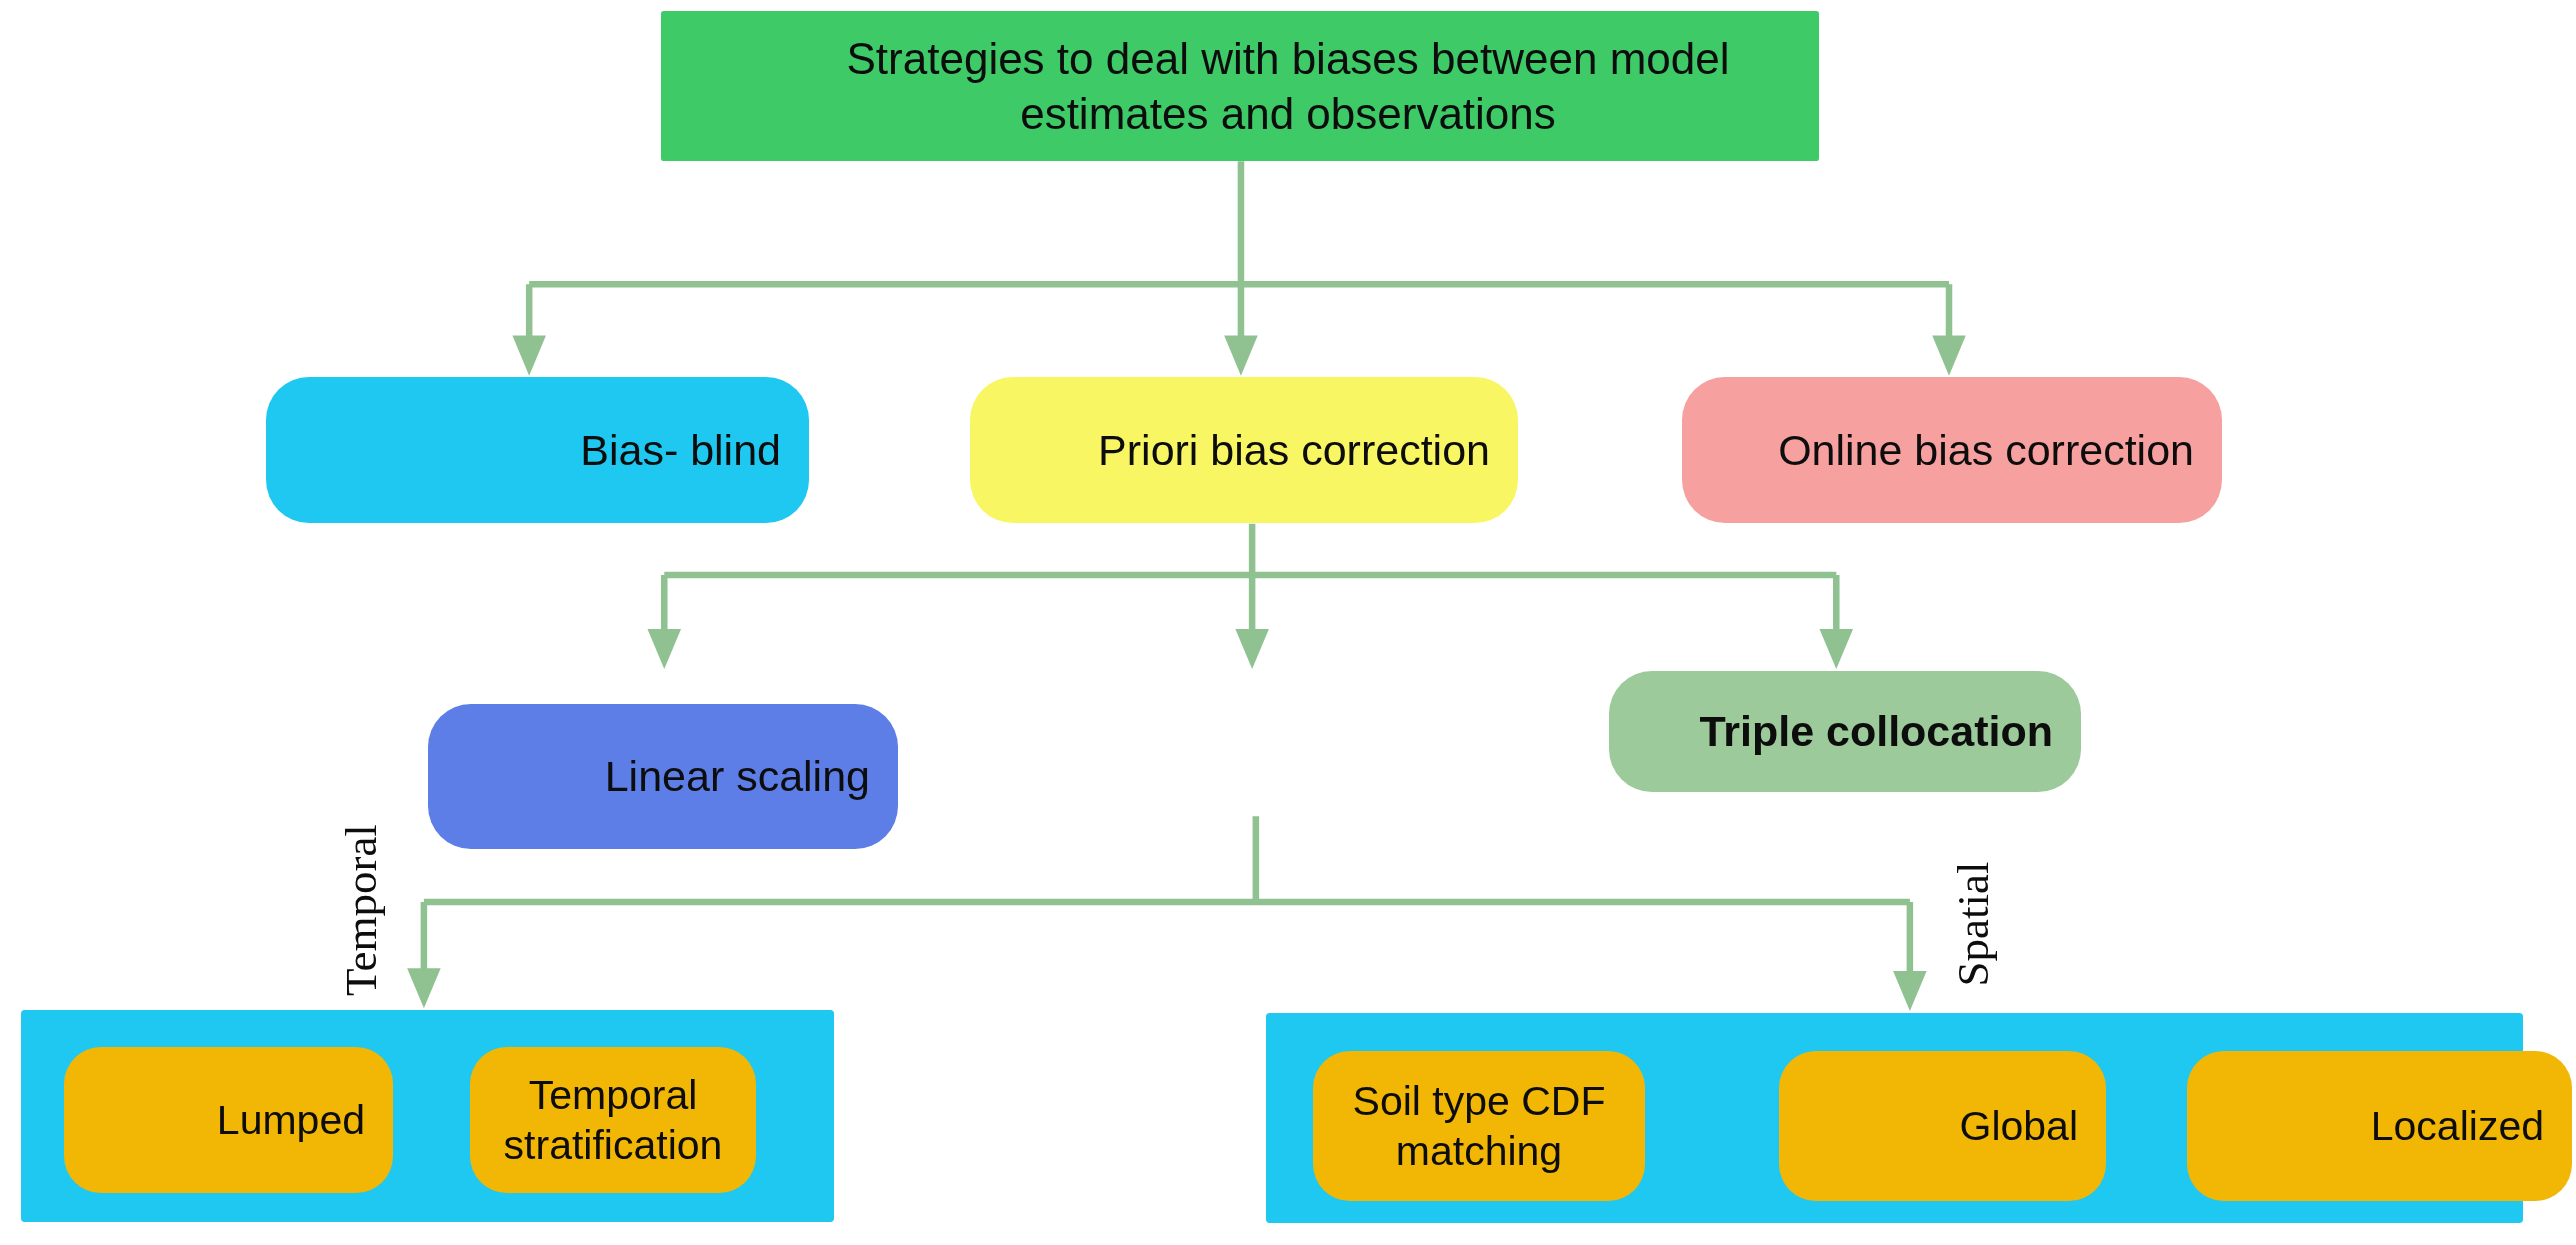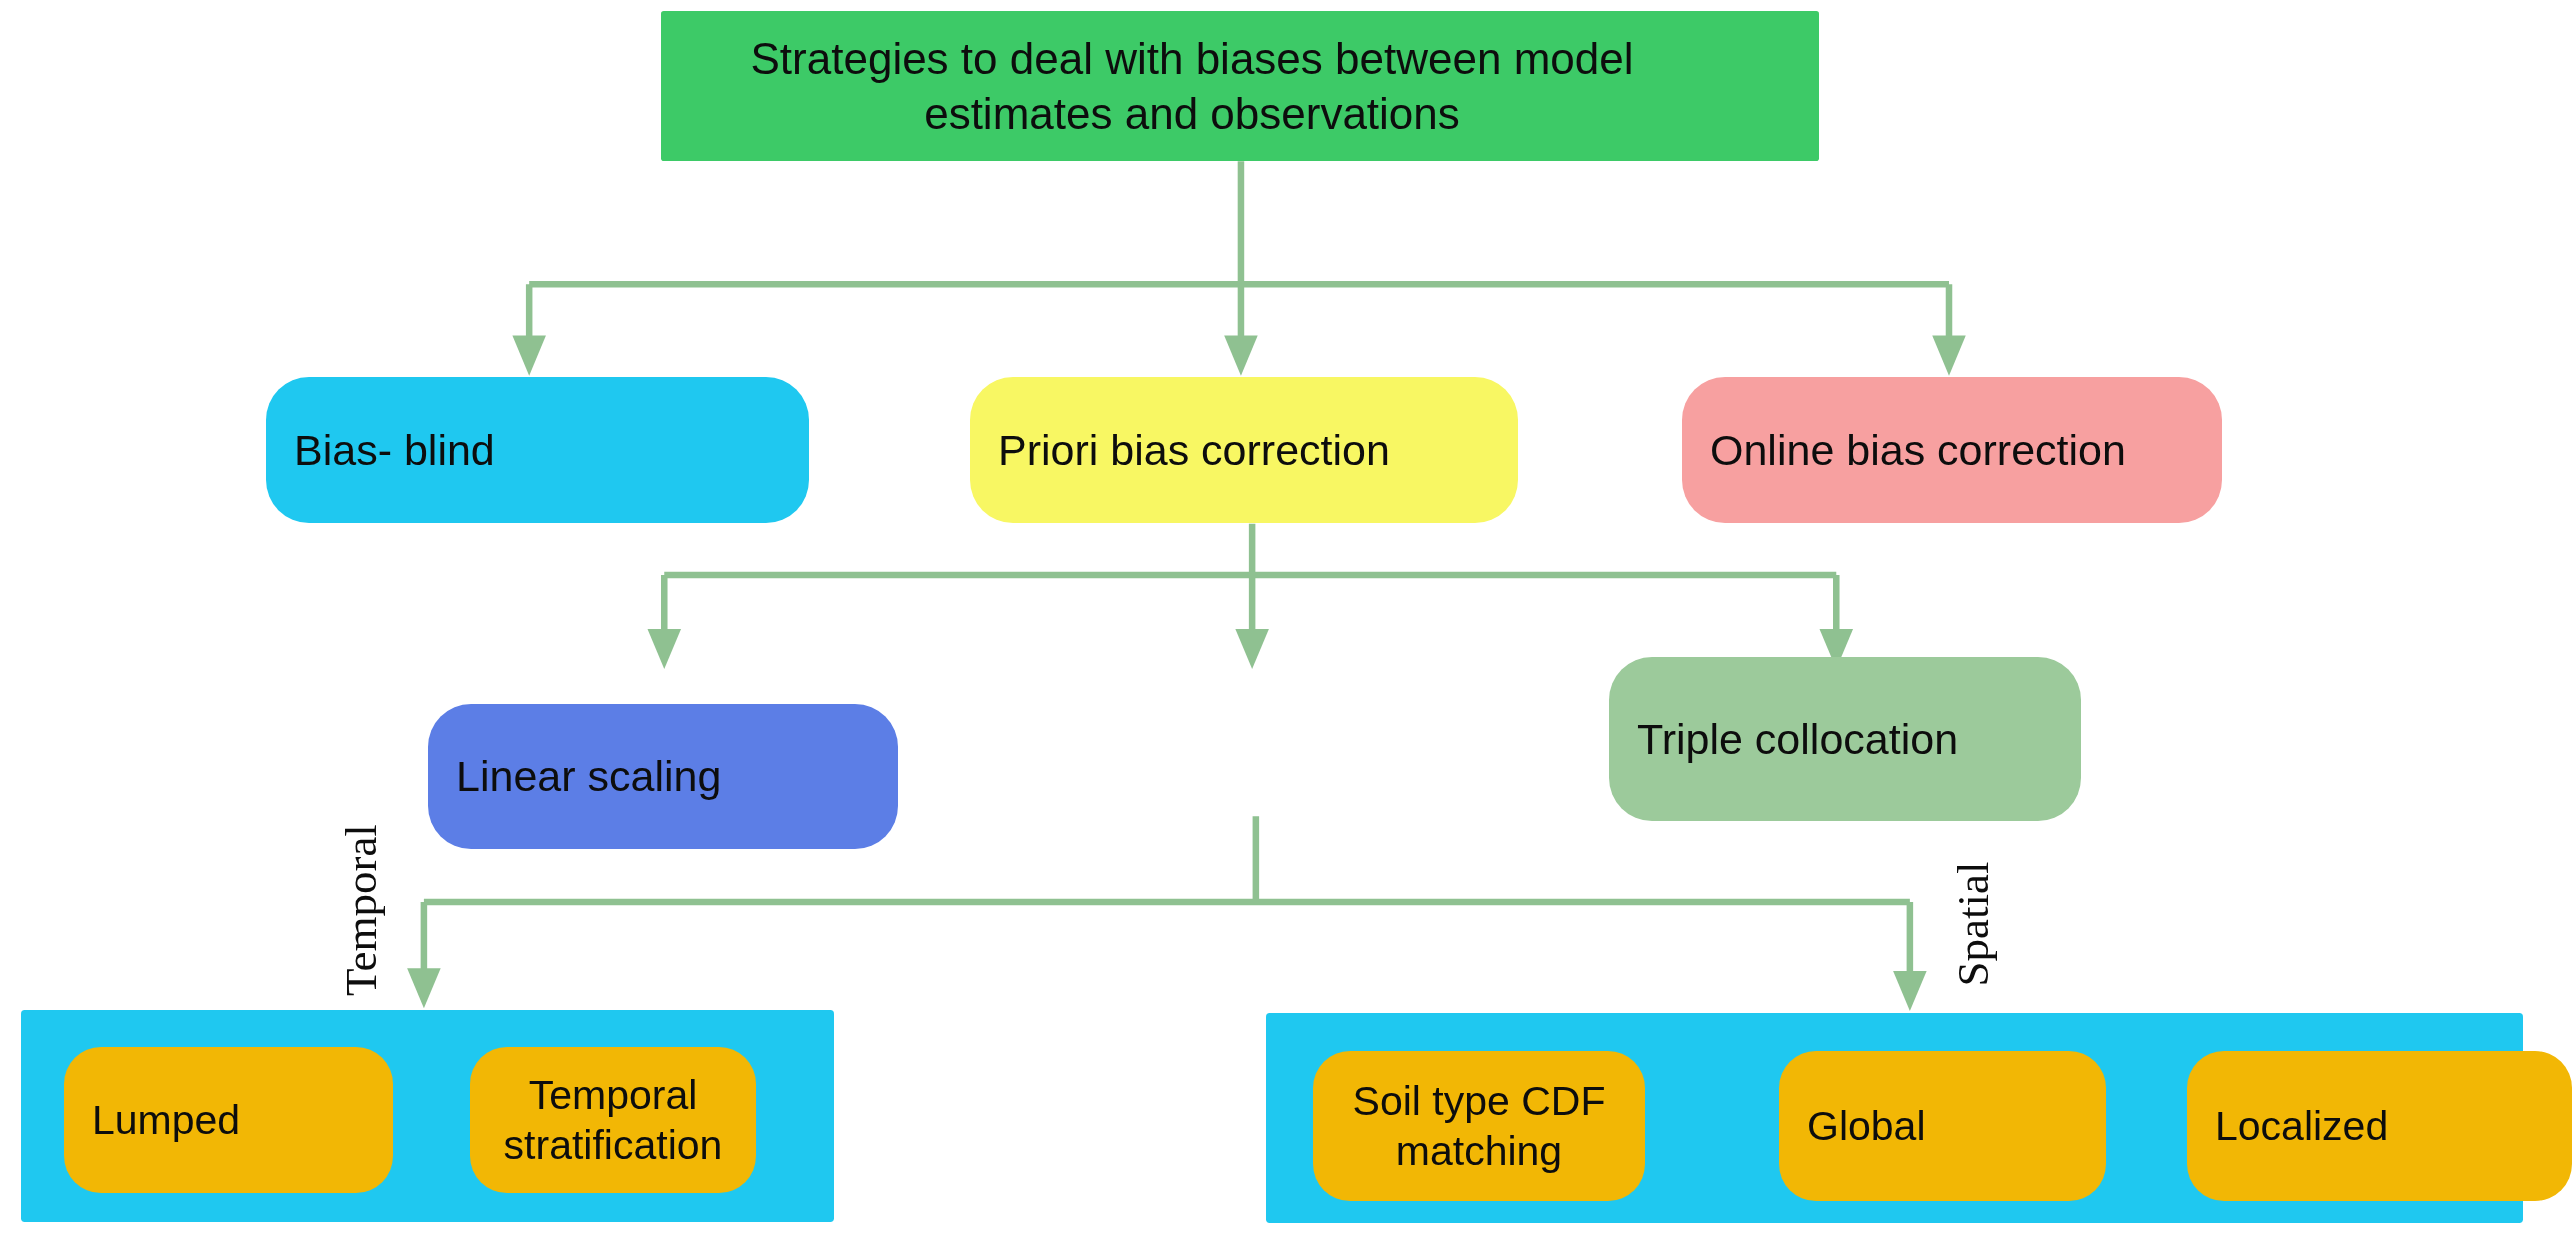--- a/index.html
+++ b/index.html
@@ -29,42 +29,42 @@
     stroke-width: 7;
   }
   .connectors polygon {
     fill: var(--c-connector, #8fc191);
     stroke: none;
   }
   .node {
     position: absolute;
     display: flex;
     align-items: center;
-    justify-content: flex-start;
+    justify-content: flex-end;
     text-align: center;
     font-size: 43px;
     line-height: 1.26;
     box-sizing: border-box;
     padding: 7.5px 28px;
   }
   .node-root {
     left: 661px; top: 11.2px;
     width: 1158px; height: 150px;
     background: var(--c-root, #3dca67);
     border-radius: 2.8px;
     font-size: 44px;
   }
   .node-root .inner { max-width: 1006px; }
   .rounded { border-radius: 43px; }
   .node-bias-blind   { left: 266px;  top: 377px; width: 543px; height: 146px; background: var(--c-cyan, #1fc8f0); }
   .node-priori       { left: 970px; top: 377px; width: 548px; height: 146px; background: var(--c-yellow, #f8f763); }
   .node-online       { left: 1682px; top: 377px; width: 540px; height: 146px; background: var(--c-salmon, #f7a0a0); }
   .node-linear       { left: 428px;  top: 704px; width: 470px; height: 145px; background: var(--c-blue, #5c7ee6); }
   .node-cdf          { left: 1023px; top: 671px; width: 466px; height: 145px; background: var(--c-red, #f25f5f); }
-  .node-triple       { left: 1609px; top: 657px; width: 472px; height: 164px; background: var(--c-sage, #9cca9b); }
+  .node-triple       { left: 1609px; top: 671px; width: 472px; height: 121px; background: var(--c-sage, #9cca9b); font-weight: bold; }
   .group-strip {
     position: absolute;
     background: var(--c-cyan, #1fc8f0);
     border-radius: 3.7px;
   }
   .group-temporal { left: 20.5px;   top: 1010px; width: 813px;  height: 212px; }
   .group-spatial  { left: 1266px; top: 1013px; width: 1257px; height: 210px; }
   .gold {
     background: var(--c-gold, #f2b705);
     border-radius: 37px;

